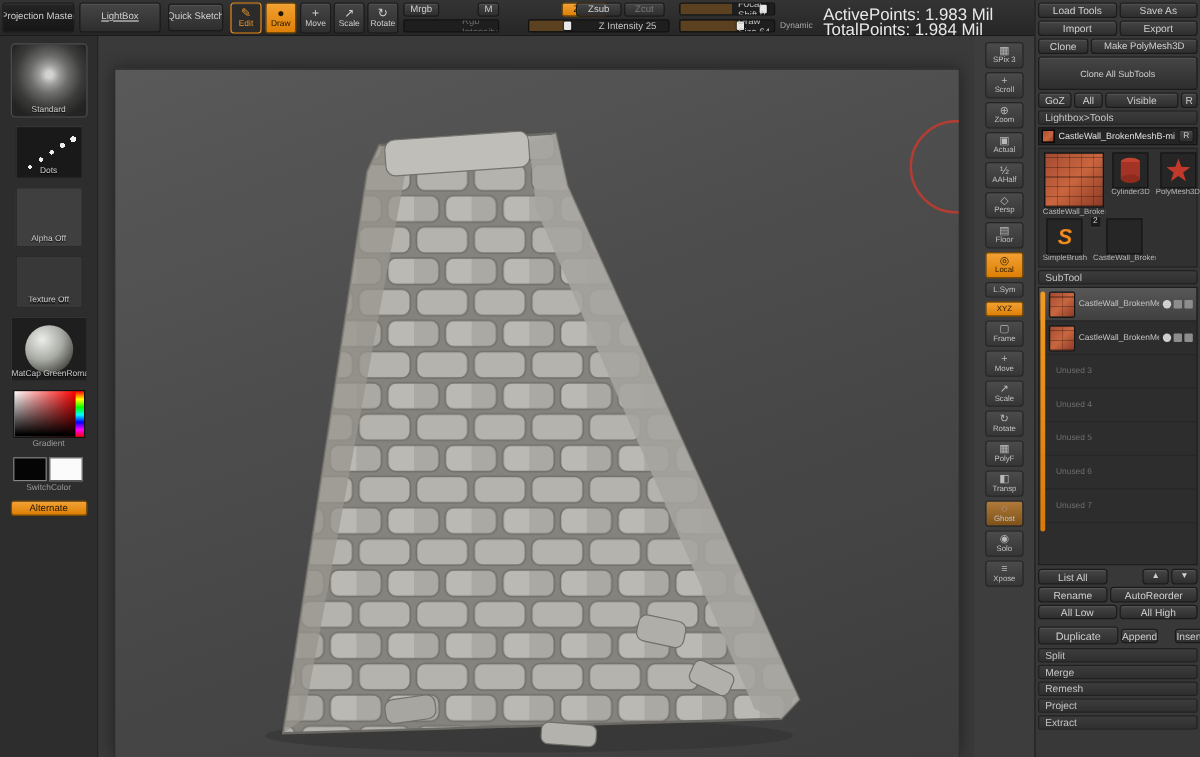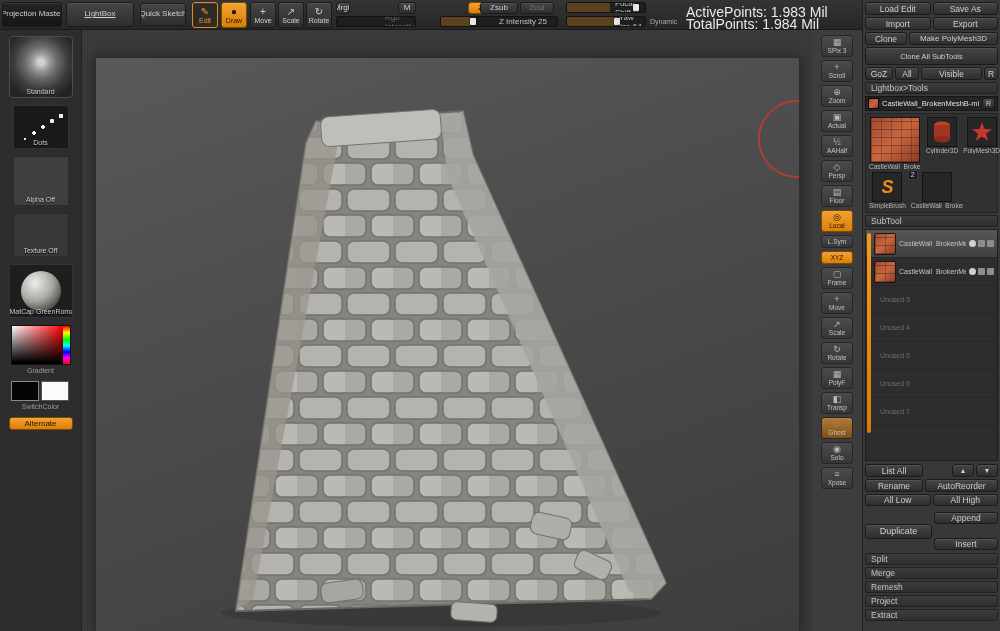--- a/index.html
+++ b/index.html
@@ -31,21 +31,21 @@
   #pm-btn { left:2px; top:2px; width:60px; height:25px; background:linear-gradient(#242424,#161616); }
   #lightbox-btn { left:66px; top:2px; width:68px; height:25px;text-decoration:underline; }
   #quick-btn { left:140px; top:3px; width:46px; height:23px; }
   .tool-ico { width:26px; height:26px; top:2px; flex-direction:column; gap:0; }
   .tool-ico .glyph { font-size:10px; line-height:11px; }
   .tool-ico .tlabel { font-size:7px; line-height:8px; }
   #edit-btn { left:192px; background:#2b2b2b; border:1px solid #e58a17; color:#e8952a; }
   #draw-btn { left:221px; }
   #move-btn { left:250px; } #scale-btn { left:278px; } #rotate-btn { left:306px; }
   .mini { height:12px; font-size:8px; }
-  #mrgb-btn { left:336px; top:2px; width:14px; }
+  #mrgb-btn { left:336px; top:2px; width:30px; }
   #rgb-btn  { left:368px; top:0; width:26px;margin-top:40px; }
   #m-btn    { left:398px; top:2px; width:18px; }
   #zadd-btn { left:440px; top:2px; width:38px;margin-left:28px; }
   #zsub-btn { left:480px; top:2px; width:38px; }
   #zcut-btn { left:520px; top:2px; width:34px; }
   #rgbint-sl { left:336px; top:16px; width:80px; height:11px; }
   #zint-sl   { left:440px; top:16px; width:118px; height:11px; }
   #focal-sl  { left:566px; top:2px;  width:80px; height:11px; }
   #dsize-sl  { left:566px; top:16px; width:80px; height:11px; }
   #dynamic-lbl { position:absolute; left:650px; top:18px; font-size:7px; color:#a8a8a8; }
@@ -138,21 +138,21 @@
   .st-item { height:28px; border-bottom:1px solid #272727; display:flex; align-items:center;
              gap:3px; padding:0 3px 0 8px; color:#c4c4c4; font-size:7px; }
   .st-item.selected { background:linear-gradient(#575757,#404040); }
   .st-thumb { width:22px; height:22px; border:1px solid #171717; border-radius:2px; flex:none; }
   .st-name { flex:1; overflow:hidden; white-space:nowrap; }
   .st-icons { display:flex; gap:2px; flex:none; }
   .st-icons i { display:block; width:7px; height:7px; border-radius:50%; background:#cfcfcf; }
   .st-icons i.sq { border-radius:1px; background:#8d8d8d; }
   .st-item.unused { color:#6e6e6e; padding-left:14px; }
   .arrow-btn { width:22px; height:13px; flex:none; font-size:7px; }
-  .stack { display:flex; flex-direction:column; gap:14px; width:64px; flex:none; }
+  .stack { display:flex; flex-direction:row; gap:14px; width:64px; flex:none; }
   .stack .tp-btn { height:12px; flex:none; }
   .pair-row { display:flex; gap:2px; margin-bottom:3px; align-items:center; }
   .pair-row .lead { flex:1; height:15px; }
   .gapline { height:4px; }
 </style>
 </head>
 <body>
 
 <div id="app">
 
@@ -343,33 +343,33 @@
       <span class="slabel">Solo</span>
     </div>
     <div class="shelf-btn">
       <span class="glyph">≡</span>
       <span class="slabel">Xpose</span>
     </div>
   </div>
 
   <aside class="tool-panel">
     <div class="tp-row">
-      <div class="btn tp-btn">Load Edit</div>
+      <div class="btn tp-btn">Load Tools</div>
       <div class="btn tp-btn">Save As</div>
     </div>
     <div class="tp-row">
       <div class="btn tp-btn">Import</div>
       <div class="btn tp-btn">Export</div>
     </div>
     <div class="tp-row">
       <div class="btn tp-btn" style="flex:0 0 42px">Clone</div>
       <div class="btn tp-btn" style="font-size:8px">Make PolyMesh3D</div>
     </div>
     <div class="tp-row">
-      <div class="btn tp-btn" style="height:18px;font-size:7.5px">Clone All SubTools</div>
+      <div class="btn tp-btn" style="height:28px;font-size:7.5px">Clone All SubTools</div>
     </div>
     <div class="tp-row">
       <div class="btn tp-btn" style="flex:0 0 28px">GoZ</div>
       <div class="btn tp-btn" style="flex:0 0 24px">All</div>
       <div class="btn tp-btn">Visible</div>
       <div class="btn tp-btn" style="flex:0 0 14px">R</div>
     </div>
     <div class="hdr tp-hdr">Lightbox&gt;Tools</div>
 
     <div class="cur-tool">

